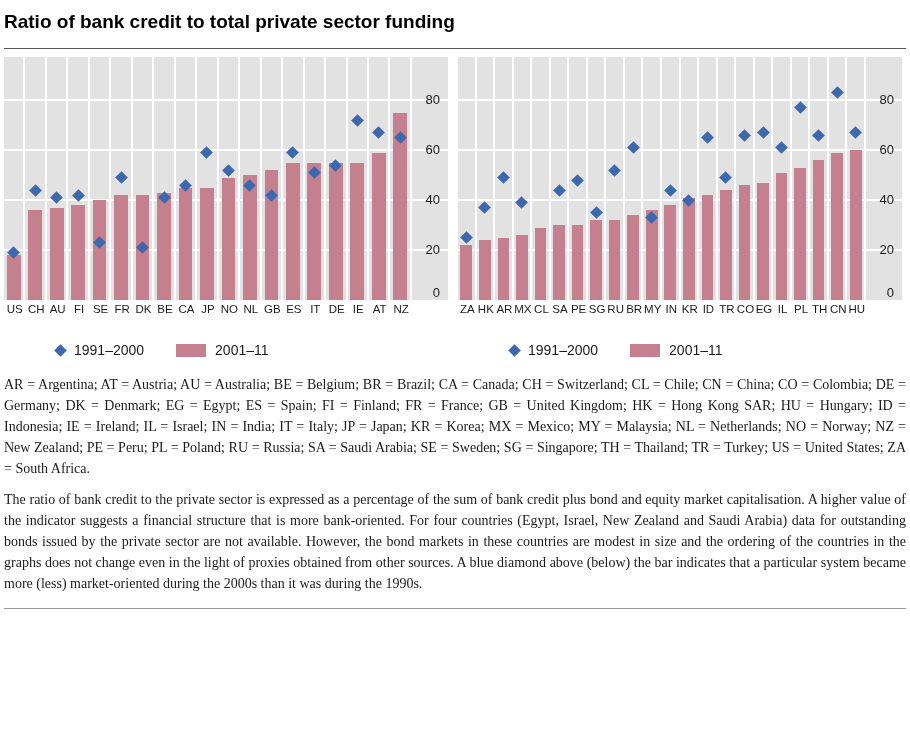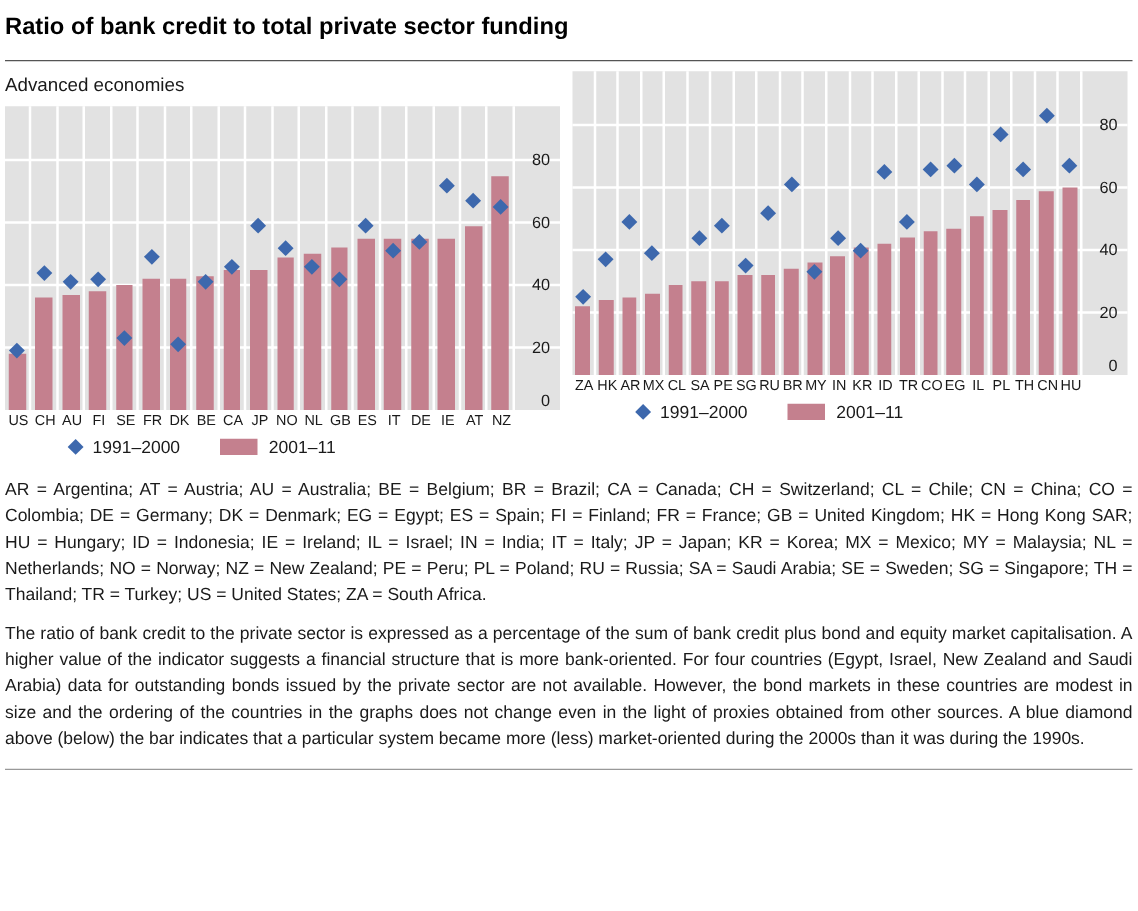--- a/index.html
+++ b/index.html
@@ -18,44 +18,43 @@
   .panel-title{font-size:15px;font-weight:normal;line-height:19px;margin:2px 0 7px 0;}
   .chart{position:relative;height:243px;background:var(--plot-bg,#e2e2e2);}
   .cols{position:absolute;left:0;top:0;bottom:0;width:408px;display:flex;z-index:2;}
   .col{flex:1;position:relative;border-right:2px solid #fff;}
   .hline{position:absolute;left:0;right:0;height:2px;background:#fff;z-index:1;}
   .bar{position:absolute;left:15%;right:15%;bottom:0;background:var(--bar,#c4808e);z-index:2;}
   .diamond{position:absolute;left:50%;width:9px;height:9px;margin-left:-4.5px;background:var(--diamond,#3d68ad);transform:rotate(45deg);z-index:3;}
   .ytick{position:absolute;right:8px;font-size:13px;line-height:13px;color:#1a1a1a;z-index:4;}
   .xlabels{display:flex;width:408px;margin-top:3px;}
   .xlabel{flex:1;text-align:center;font-size:11.5px;line-height:13px;white-space:nowrap;color:#1a1a1a;}
-  .legend{display:flex;align-items:center;gap:32px;margin:5px 0 0 52px;font-size:14px;}
+  .legend{display:flex;align-items:center;gap:32px;margin:26px 0 0 52px;font-size:14px;}
   .legend-item{display:flex;align-items:center;gap:9px;}
   .legend-diamond{display:inline-block;width:9px;height:9px;background:var(--diamond,#3d68ad);transform:rotate(45deg);}
   .legend-swatch{display:inline-block;width:30px;height:13px;background:var(--bar,#c4808e);}
-  .notes{margin-top:16px;}
+  .notes{margin-top:16px;font-family:Liberation Serif, serif;}
   .note{font-size:14px;line-height:21px;text-align:justify;margin:0 0 10px 0;}
   .sources{font-size:14px;line-height:20px;margin:16px 0 0 0;}
   .rule-bottom{border:none;border-top:1px solid #999;margin:14px 0 6px 0;}
   .copyright{text-align:right;font-size:12px;line-height:15px;color:var(--copyright,#002082);}
 </style>
 </head>
 <body>
 
 <div class="page">
 
   <h1 class="title">Ratio of bank credit to total private sector funding</h1>
 
 
   <hr class="rule-top">
 
   <div class="charts-row">
 
     <section class="panel">
-      <h2 class="panel-title">Advanced economies</h2>
       <div class="chart">
           <div class="ytick" style="bottom: 1px;">0</div>
           <div class="hline" style="bottom: 49px;"></div>
           <div class="ytick" style="bottom: 44px;">20</div>
           <div class="hline" style="bottom: 99px;"></div>
           <div class="ytick" style="bottom: 94px;">40</div>
           <div class="hline" style="bottom: 149px;"></div>
           <div class="ytick" style="bottom: 144px;">60</div>
           <div class="hline" style="bottom: 199px;"></div>
           <div class="ytick" style="bottom: 194px;">80</div>

